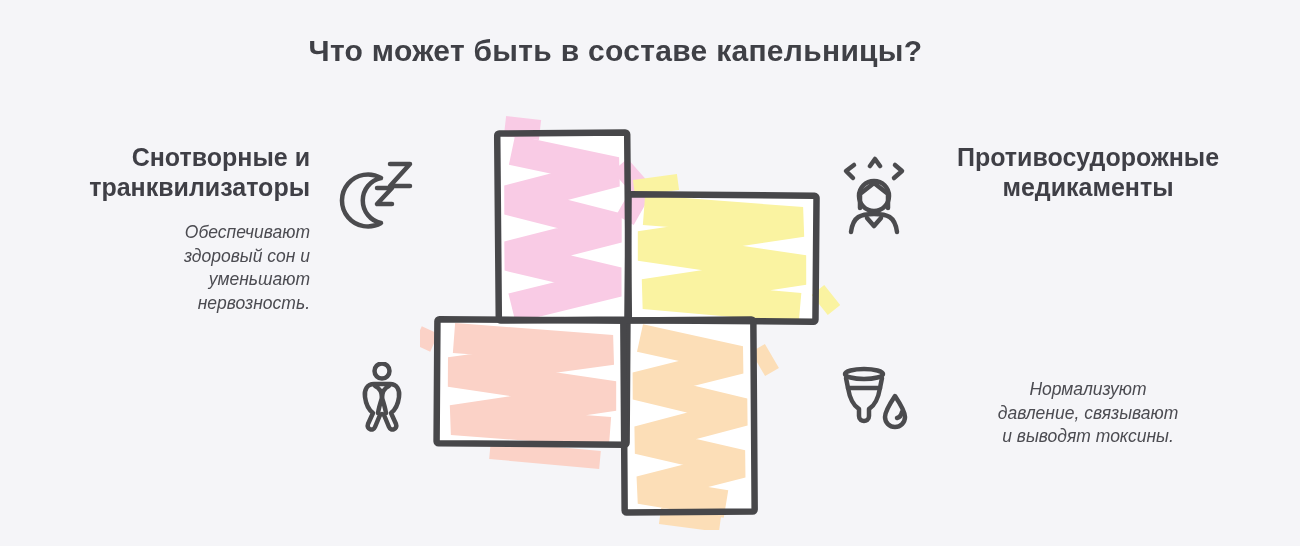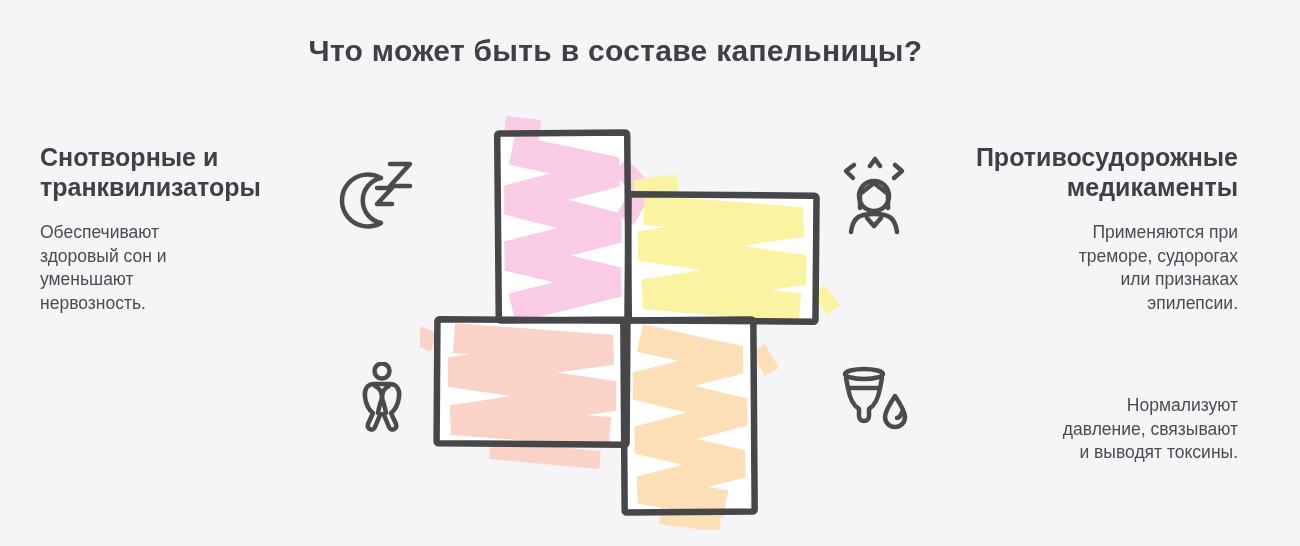--- a/index.html
+++ b/index.html
@@ -16,27 +16,28 @@
   .section{position:absolute;}
   .sec-title{
     margin:0;
     font-size:25px;line-height:30px;font-weight:700;color:#3f3f46;
     white-space:pre-line;
   }
   .sec-desc{
     margin:0;
     font-size:17.5px;line-height:23.5px;font-weight:400;color:#4b4b51;
     white-space:pre-line;
+    font-style:italic;
   }
-  .sec-left{left:40px;width:270px;}
-  .sec-right{left:938px;width:300px;text-align:right;}
+  .sec-left{left:40px;width:270px;text-align:right;}
+  .sec-right{left:938px;width:300px;text-align:center;}
   .s1{top:142px;} .s1 .sec-desc{margin-top:19px;}
   .s2{top:142px;} .s2 .sec-desc{margin-top:19px;}
   .s3{top:375px;} .s3 .sec-desc{margin-top:18px;}
-  .s4{top:348px;} .s4 .sec-desc{margin-top:46px;}
+  .s4{top:348px;} .s4 .sec-desc{margin-top:30px;}
   .icon{position:absolute;}
   .icon svg{display:block;}
   .icon path,.icon circle,.icon ellipse{
     fill:none;stroke:#4b4b4e;stroke-width:4.5;
     stroke-linecap:round;stroke-linejoin:round;
   }
   .ic-moon{left:336px;top:156px;}
   .ic-stress{left:841px;top:156px;}
   .ic-person{left:356px;top:362px;}
   .ic-cup{left:838px;top:364px;}
@@ -73,24 +74,20 @@
     <path d="M10,76 C12,60 20,58 33,58 C46,58 54,60 56,76"></path>
     <path d="M26,62 L33,70 L40,62"></path>
     <path d="M12,22 L5,15 L13,9"></path>
     <path d="M29,10 L34,3 L39,10"></path>
     <path d="M54,9 L61,15 L53,22"></path>
   </svg>
 </div>
 <div class="section sec-right s2">
   <h2 class="sec-title">Противосудорожные
 медикаменты</h2>
-  <p class="sec-desc">Применяются при
-треморе, судорогах
-или признаках
-эпилепсии.</p>
 </div>
 
 <div class="section sec-left s3">
 </div>
 <div class="icon ic-person">
   <svg width="52" height="78" viewBox="0 0 52 78">
     <circle cx="26" cy="9" r="7.5"></circle>
     <path d="M18,22 C11,22 8,28 9,35 C10,43 13,48 17,51 L12,62 C10,67 17,70 19,65 L24,53 Q26,51 28,53 L33,65 C35,70 42,67 40,62 L35,51 C39,48 42,43 43,35 C44,28 41,22 34,22 Z"></path>
     <path d="M19,24 Q26,27 26,36 M33,24 Q26,27 26,36"></path>
     <path d="M26,36 Q23,45 22,51 M26,36 Q29,45 30,51"></path>

